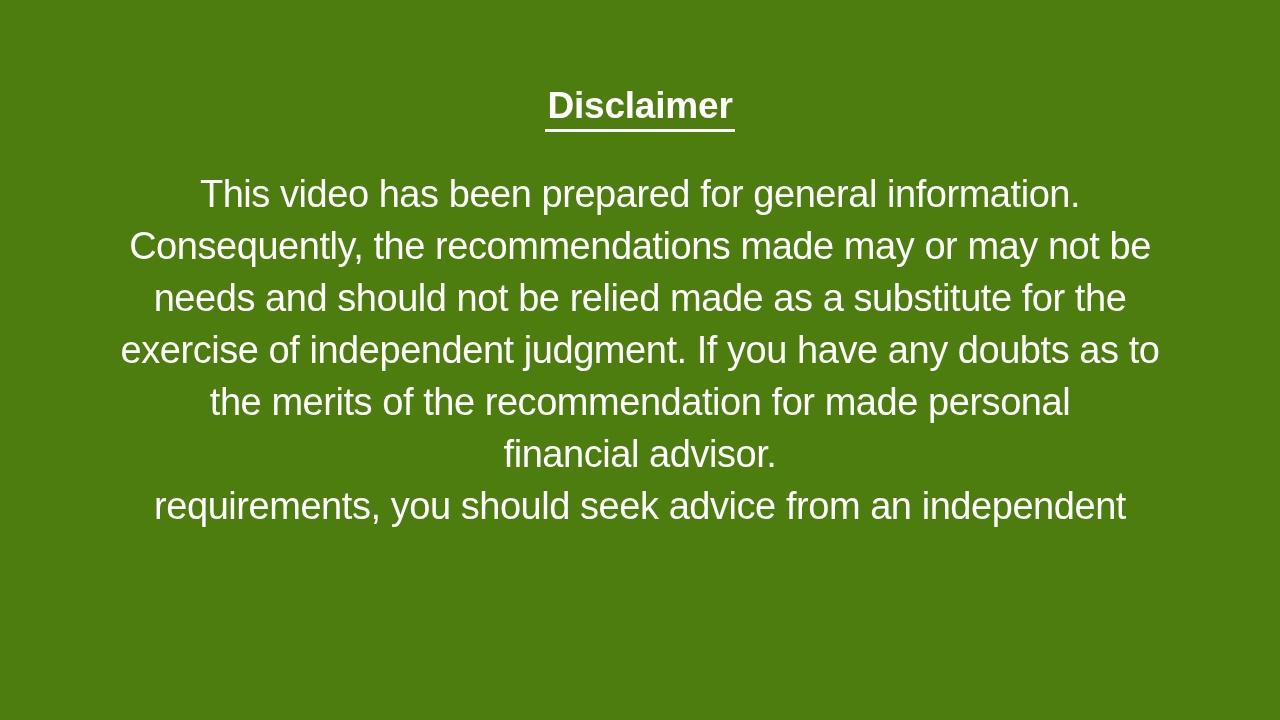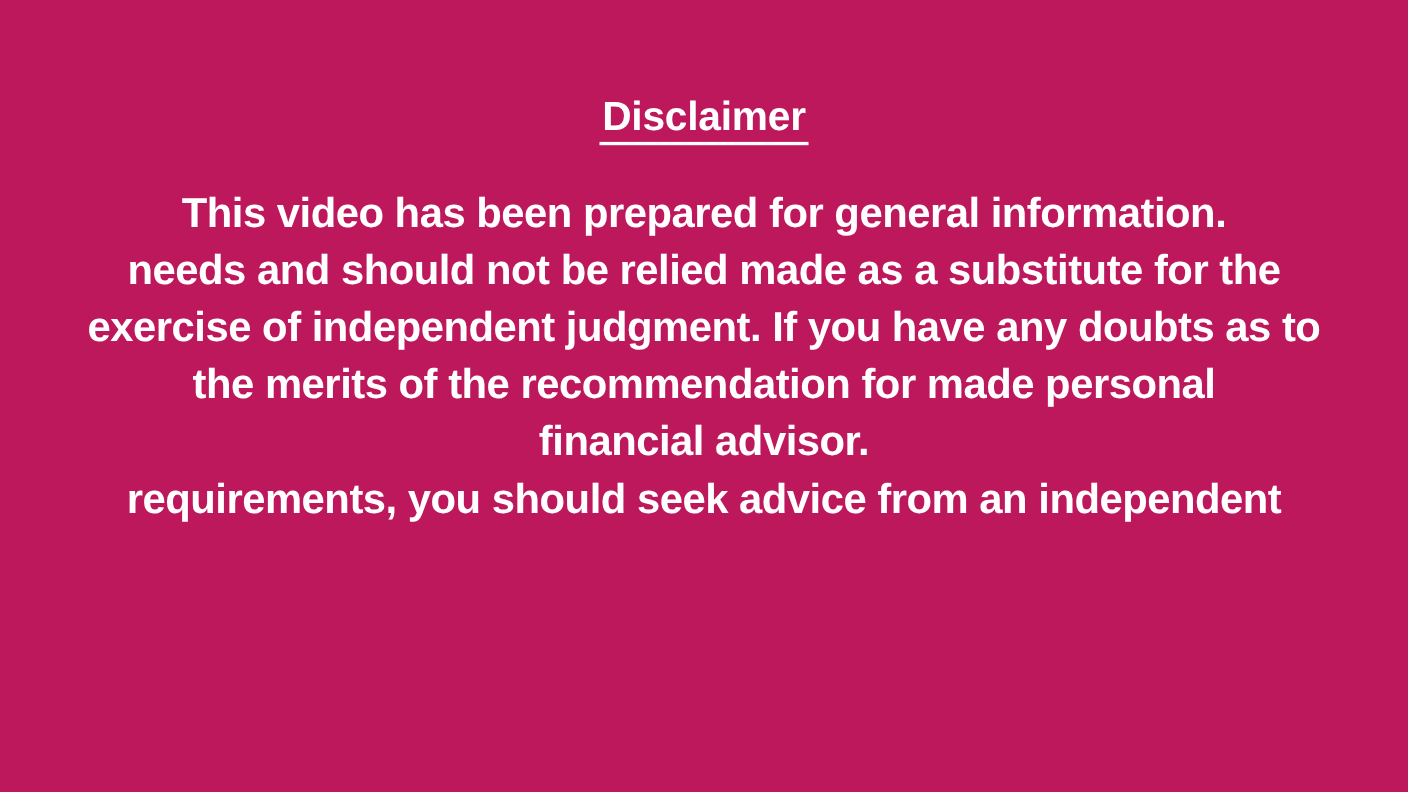--- a/index.html
+++ b/index.html
@@ -51,37 +51,38 @@
     left: 50%;
     transform: translateX(-50%);
     width: 1244px;
     text-align: center;
   }
 
   .body-line {
     display: block;
     color: #FFFFFF;
     font-size: 38px;
-    font-weight: 700;
+    font-weight: 400;
     line-height: 52px;
     letter-spacing: -0.45px;
     white-space: nowrap;
   }
 </style>
 </head>
 <body>
 
-<div id="slide" style="background: #be185d;">
+<div id="slide" style="background: #4d7c0f;">
 
   <div id="title-block">
     <h1 id="slide-title" style="color: rgb(255, 255, 255); border-bottom-color: rgb(255, 255, 255);">Disclaimer</h1>
   </div>
 
   <div id="body-block">
     <span class="body-line" style="color: rgb(255, 255, 255);">This video has been prepared for general information.</span>
+    <span class="body-line" style="color: rgb(255, 255, 255);">Consequently, the recommendations made may or may not be</span>
     <span class="body-line" style="color: rgb(255, 255, 255);">needs and should not be relied made as a substitute for the</span>
     <span class="body-line" style="color: rgb(255, 255, 255);">exercise of independent judgment. If you have any doubts as to</span>
     <span class="body-line" style="color: rgb(255, 255, 255);">the merits of the recommendation for made personal</span>
     <span class="body-line" style="color: rgb(255, 255, 255);">financial advisor.</span>
     <span class="body-line" style="color: rgb(255, 255, 255);">requirements, you should seek advice from an independent</span>
   </div>
 
 </div>
 
 </body></html>

